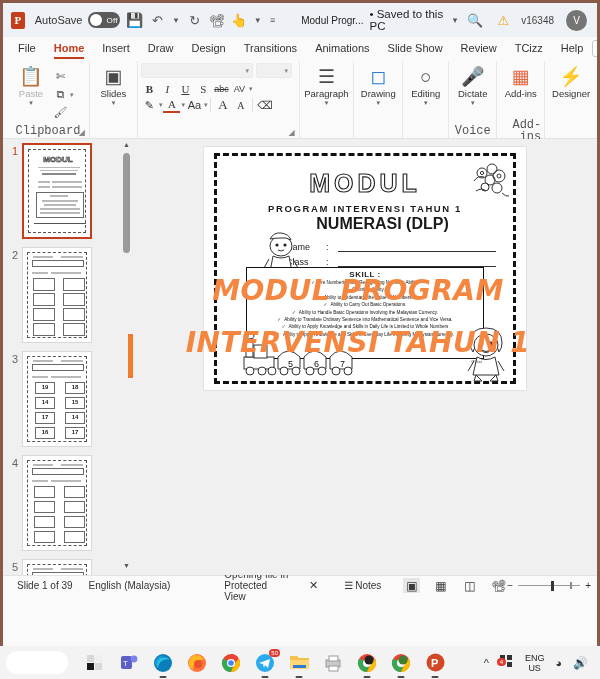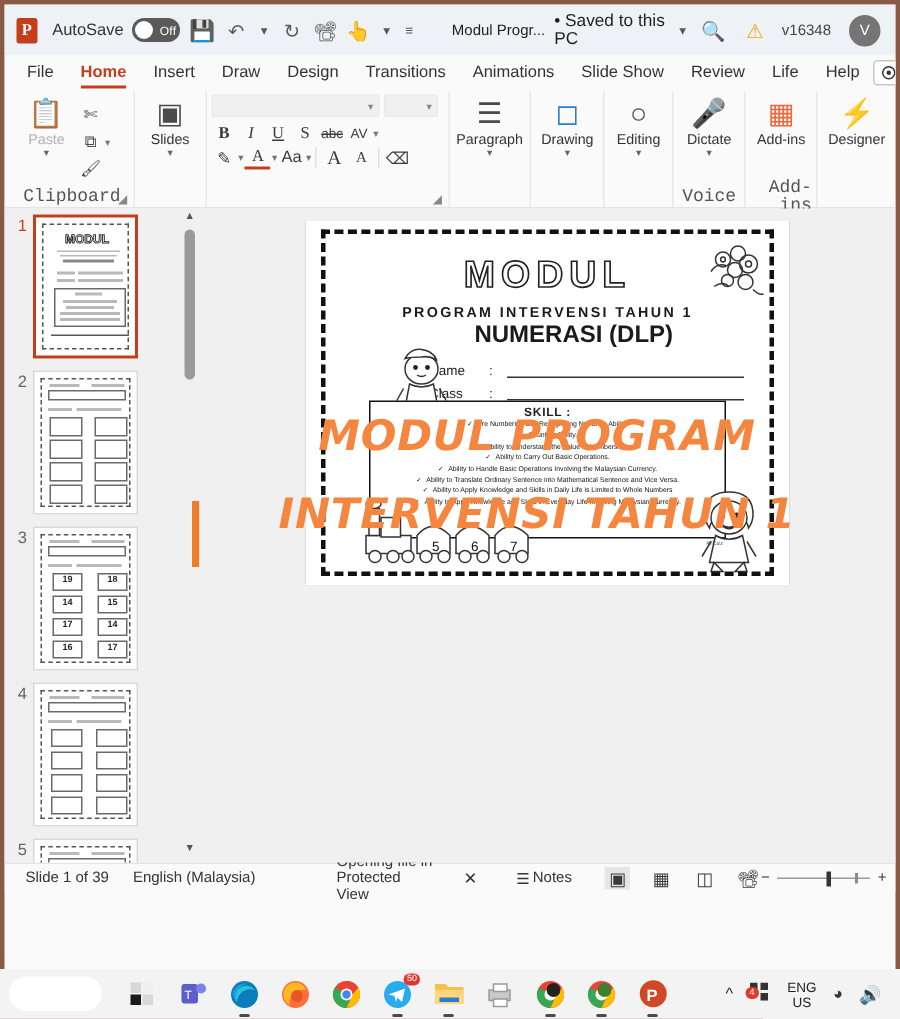--- a/index.html
+++ b/index.html
@@ -284,21 +284,21 @@
   <div class="tabs">
     <div class="tab">File</div>
     <div class="tab active">Home</div>
     <div class="tab">Insert</div>
     <div class="tab">Draw</div>
     <div class="tab">Design</div>
     <div class="tab">Transitions</div>
     <div class="tab">Animations</div>
     <div class="tab">Slide Show</div>
     <div class="tab">Review</div>
-    <div class="tab">Life</div>
+    <div class="tab">TCizz</div>
     <div class="tab">Help</div>
     <div class="record-btn">
       <span class="rec-dot"></span>
 
     </div>
   </div>
 
   <div class="ribbon">
 
     <div class="grp" style="width:84px">

